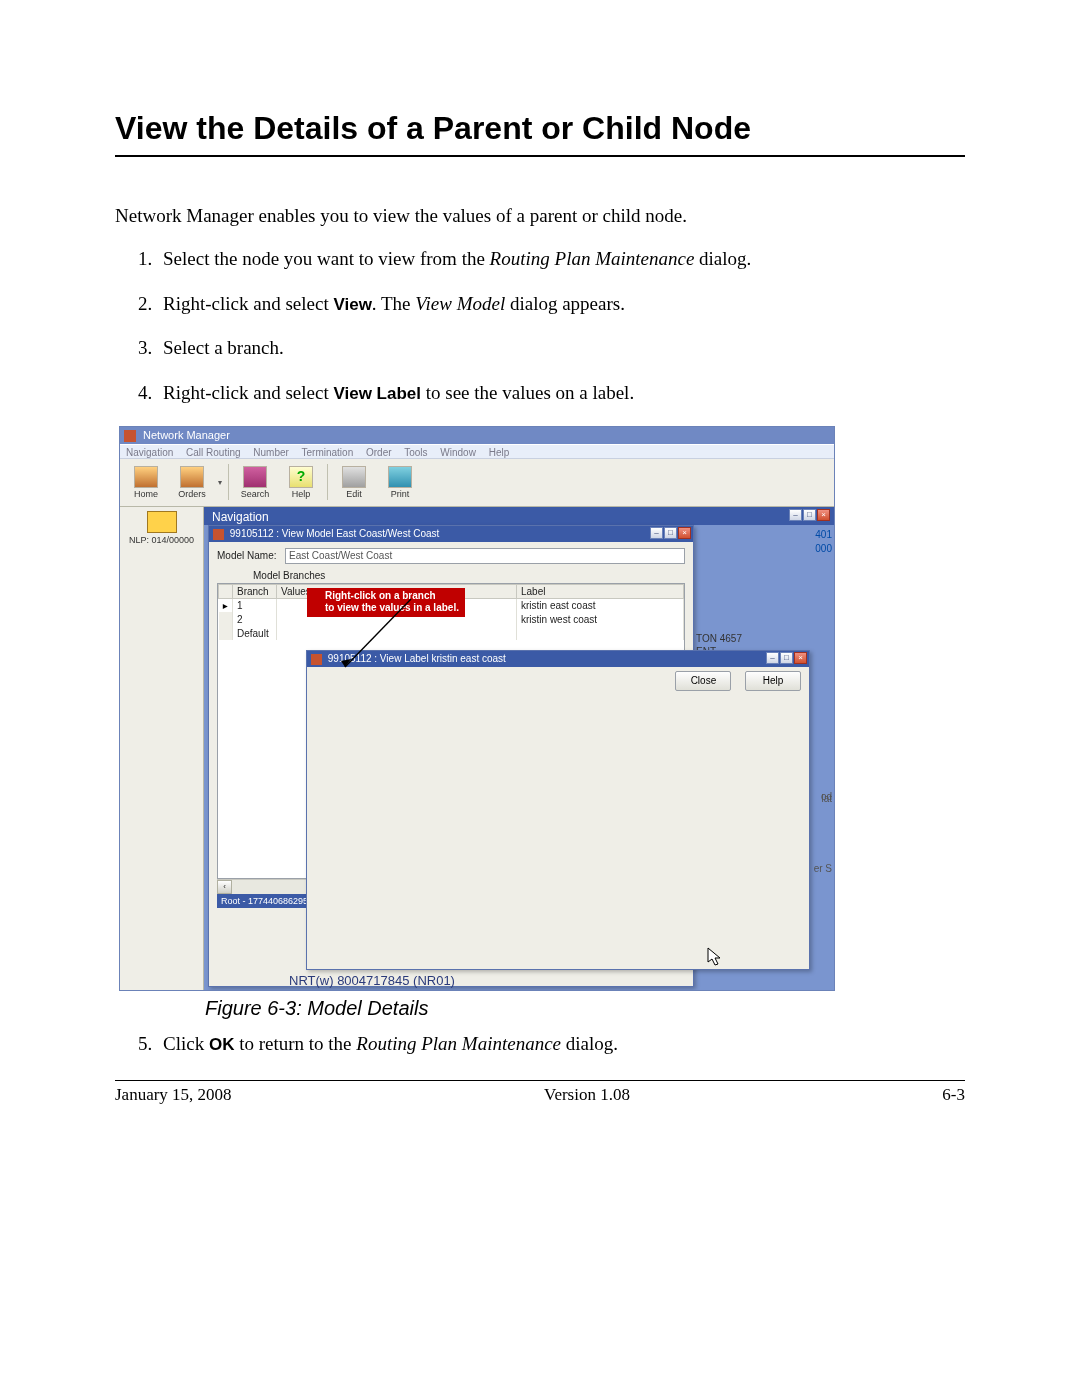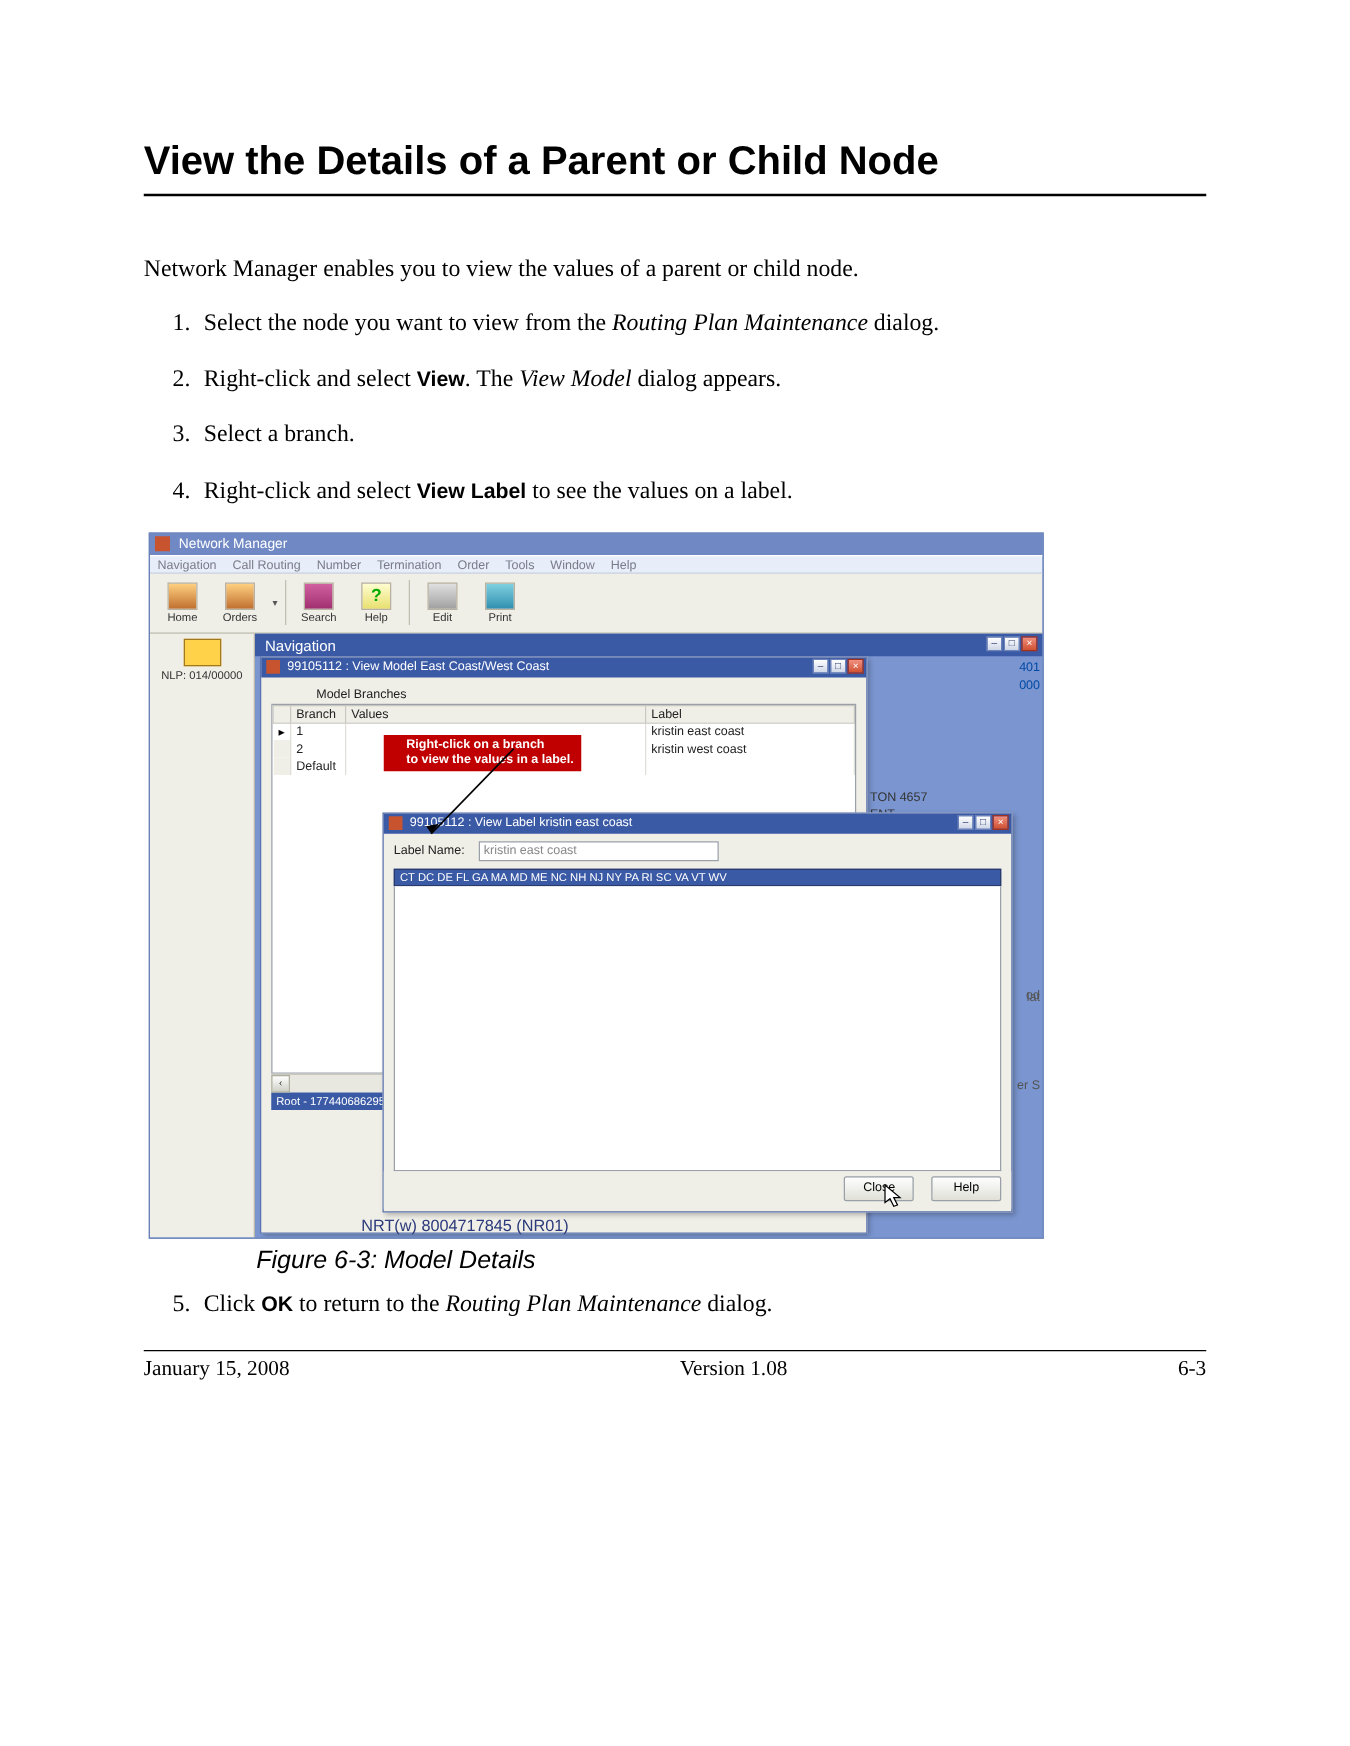--- a/index.html
+++ b/index.html
@@ -378,20 +378,24 @@
             <div class="child-title">
               <span style="display:inline-block;width:11px;height:11px;background:#c7532f;vertical-align:middle;margin-right:3px"></span>
               <span>99105112 : View Model East Coast/West Coast</span>
               <div class="win-ctrls">
                 <div class="win-ctrl">–</div>
                 <div class="win-ctrl">□</div>
                 <div class="win-ctrl close">×</div>
               </div>
             </div>
             <div class="cw-body">
+              <div class="fld-row">
+                <label>Model Name:</label>
+                <input type="text" value="East Coast/West Coast" style="">
+              </div>
               <div class="section-hdr">Model Branches</div>
               <div class="grid">
                 <table>
                   <tbody>
                       <tr>
                     <th class="rowhead" style="width:14px"></th>
                     <th style="width:44px">Branch</th>
                     <th style="width:240px">Values</th>
                     <th>Label</th>
                   </tr>
@@ -436,28 +440,20 @@
           <div class="child-window" style="left:102px; top:143px; width:504px; height:320px;">
             <div class="child-title">
               <span style="display:inline-block;width:11px;height:11px;background:#c7532f;vertical-align:middle;margin-right:3px"></span>
               <span>99105112 : View Label kristin east coast</span>
               <div class="win-ctrls">
                 <div class="win-ctrl">–</div>
                 <div class="win-ctrl">□</div>
                 <div class="win-ctrl close">×</div>
               </div>
             </div>
-            <div class="cw-body" style="height:calc(100% - 48px)">
-              <div class="fld-row" style="max-width:260px">
-                <label>Label Name:</label>
-                <input type="text" style="color: rgb(136, 136, 136);" value="kristin east coast">
-              </div>
-              <div class="values-strip">CT DC DE FL GA MA MD ME NC NH NJ NY PA RI SC VA VT WV</div>
-              <div style="border:1px solid #9aa0a8;border-top:none;background:#fff;height:228px"></div>
-            </div>
             <div class="btn-row">
               <span class="btn">Close</span>
               <span style="display:inline-block;width:8px"></span>
               <span class="btn">Help</span>
             </div>
 
             <svg style="position:absolute;left:-6px;top:-54px;width:160px;height:80px;pointer-events:none">
               <line x1="110" y1="2" x2="44" y2="70" stroke="#000" stroke-width="1.4"></line>
               <polygon points="44,70 50,62 40,64" fill="#000"></polygon>
             </svg>

